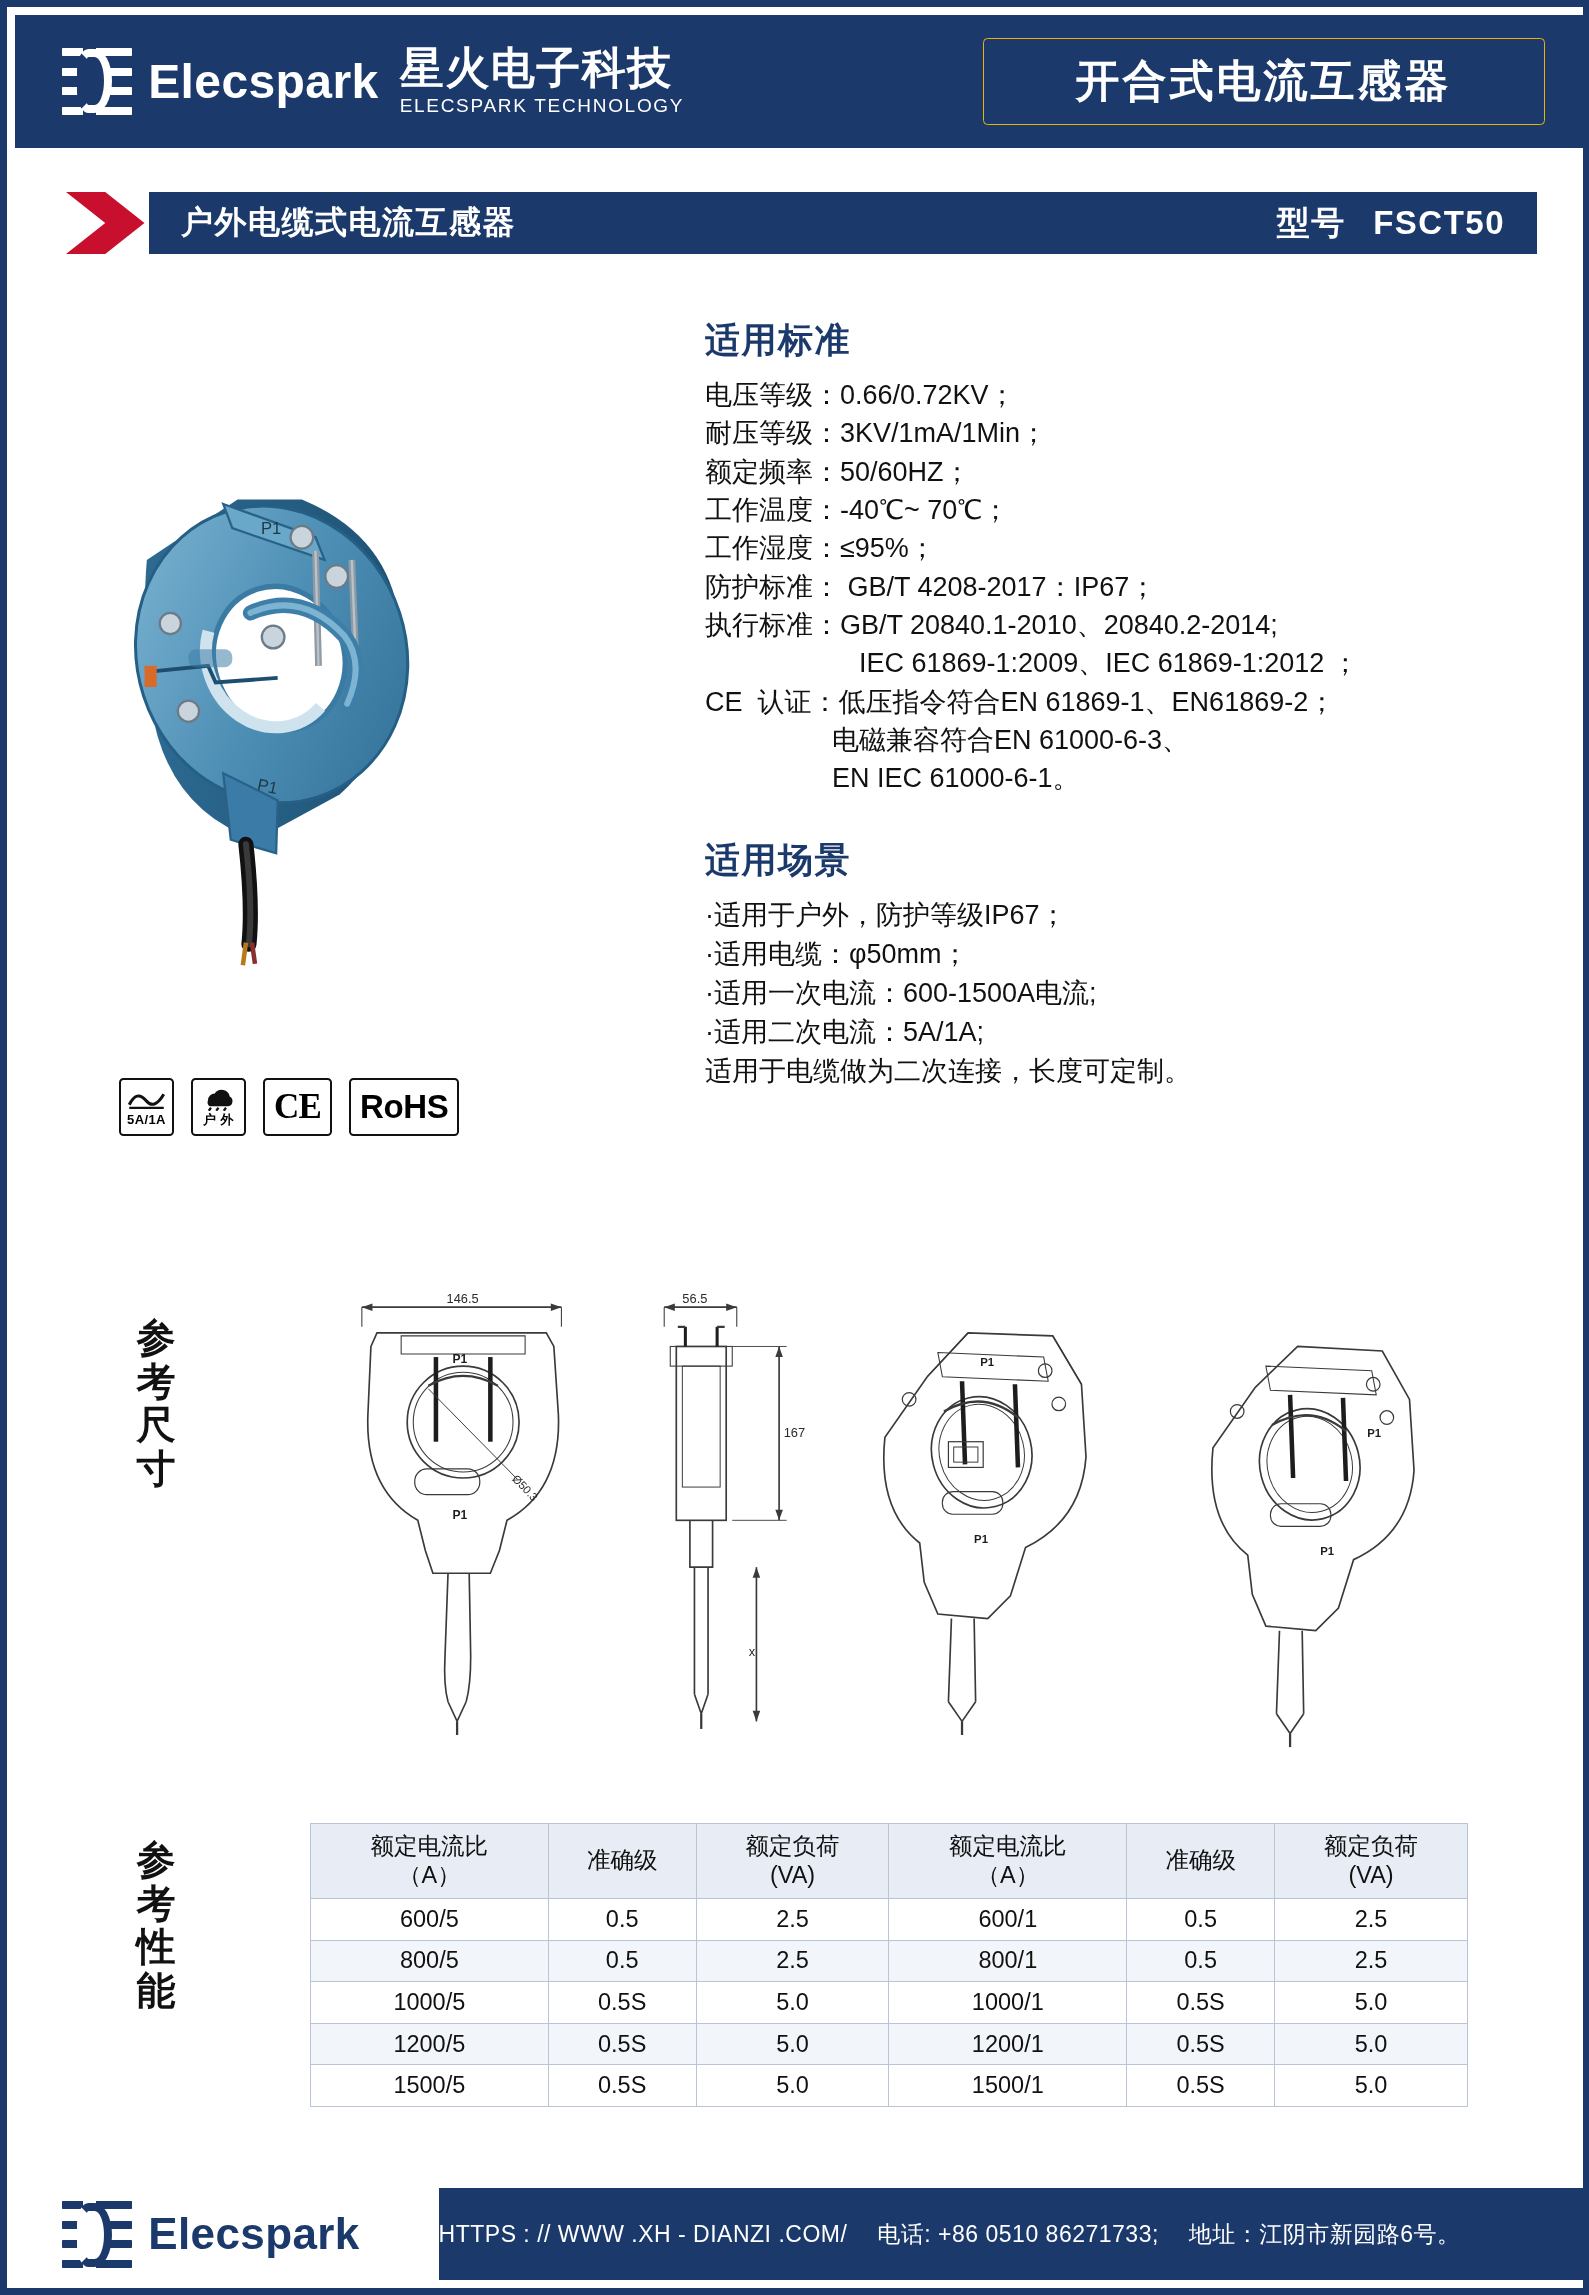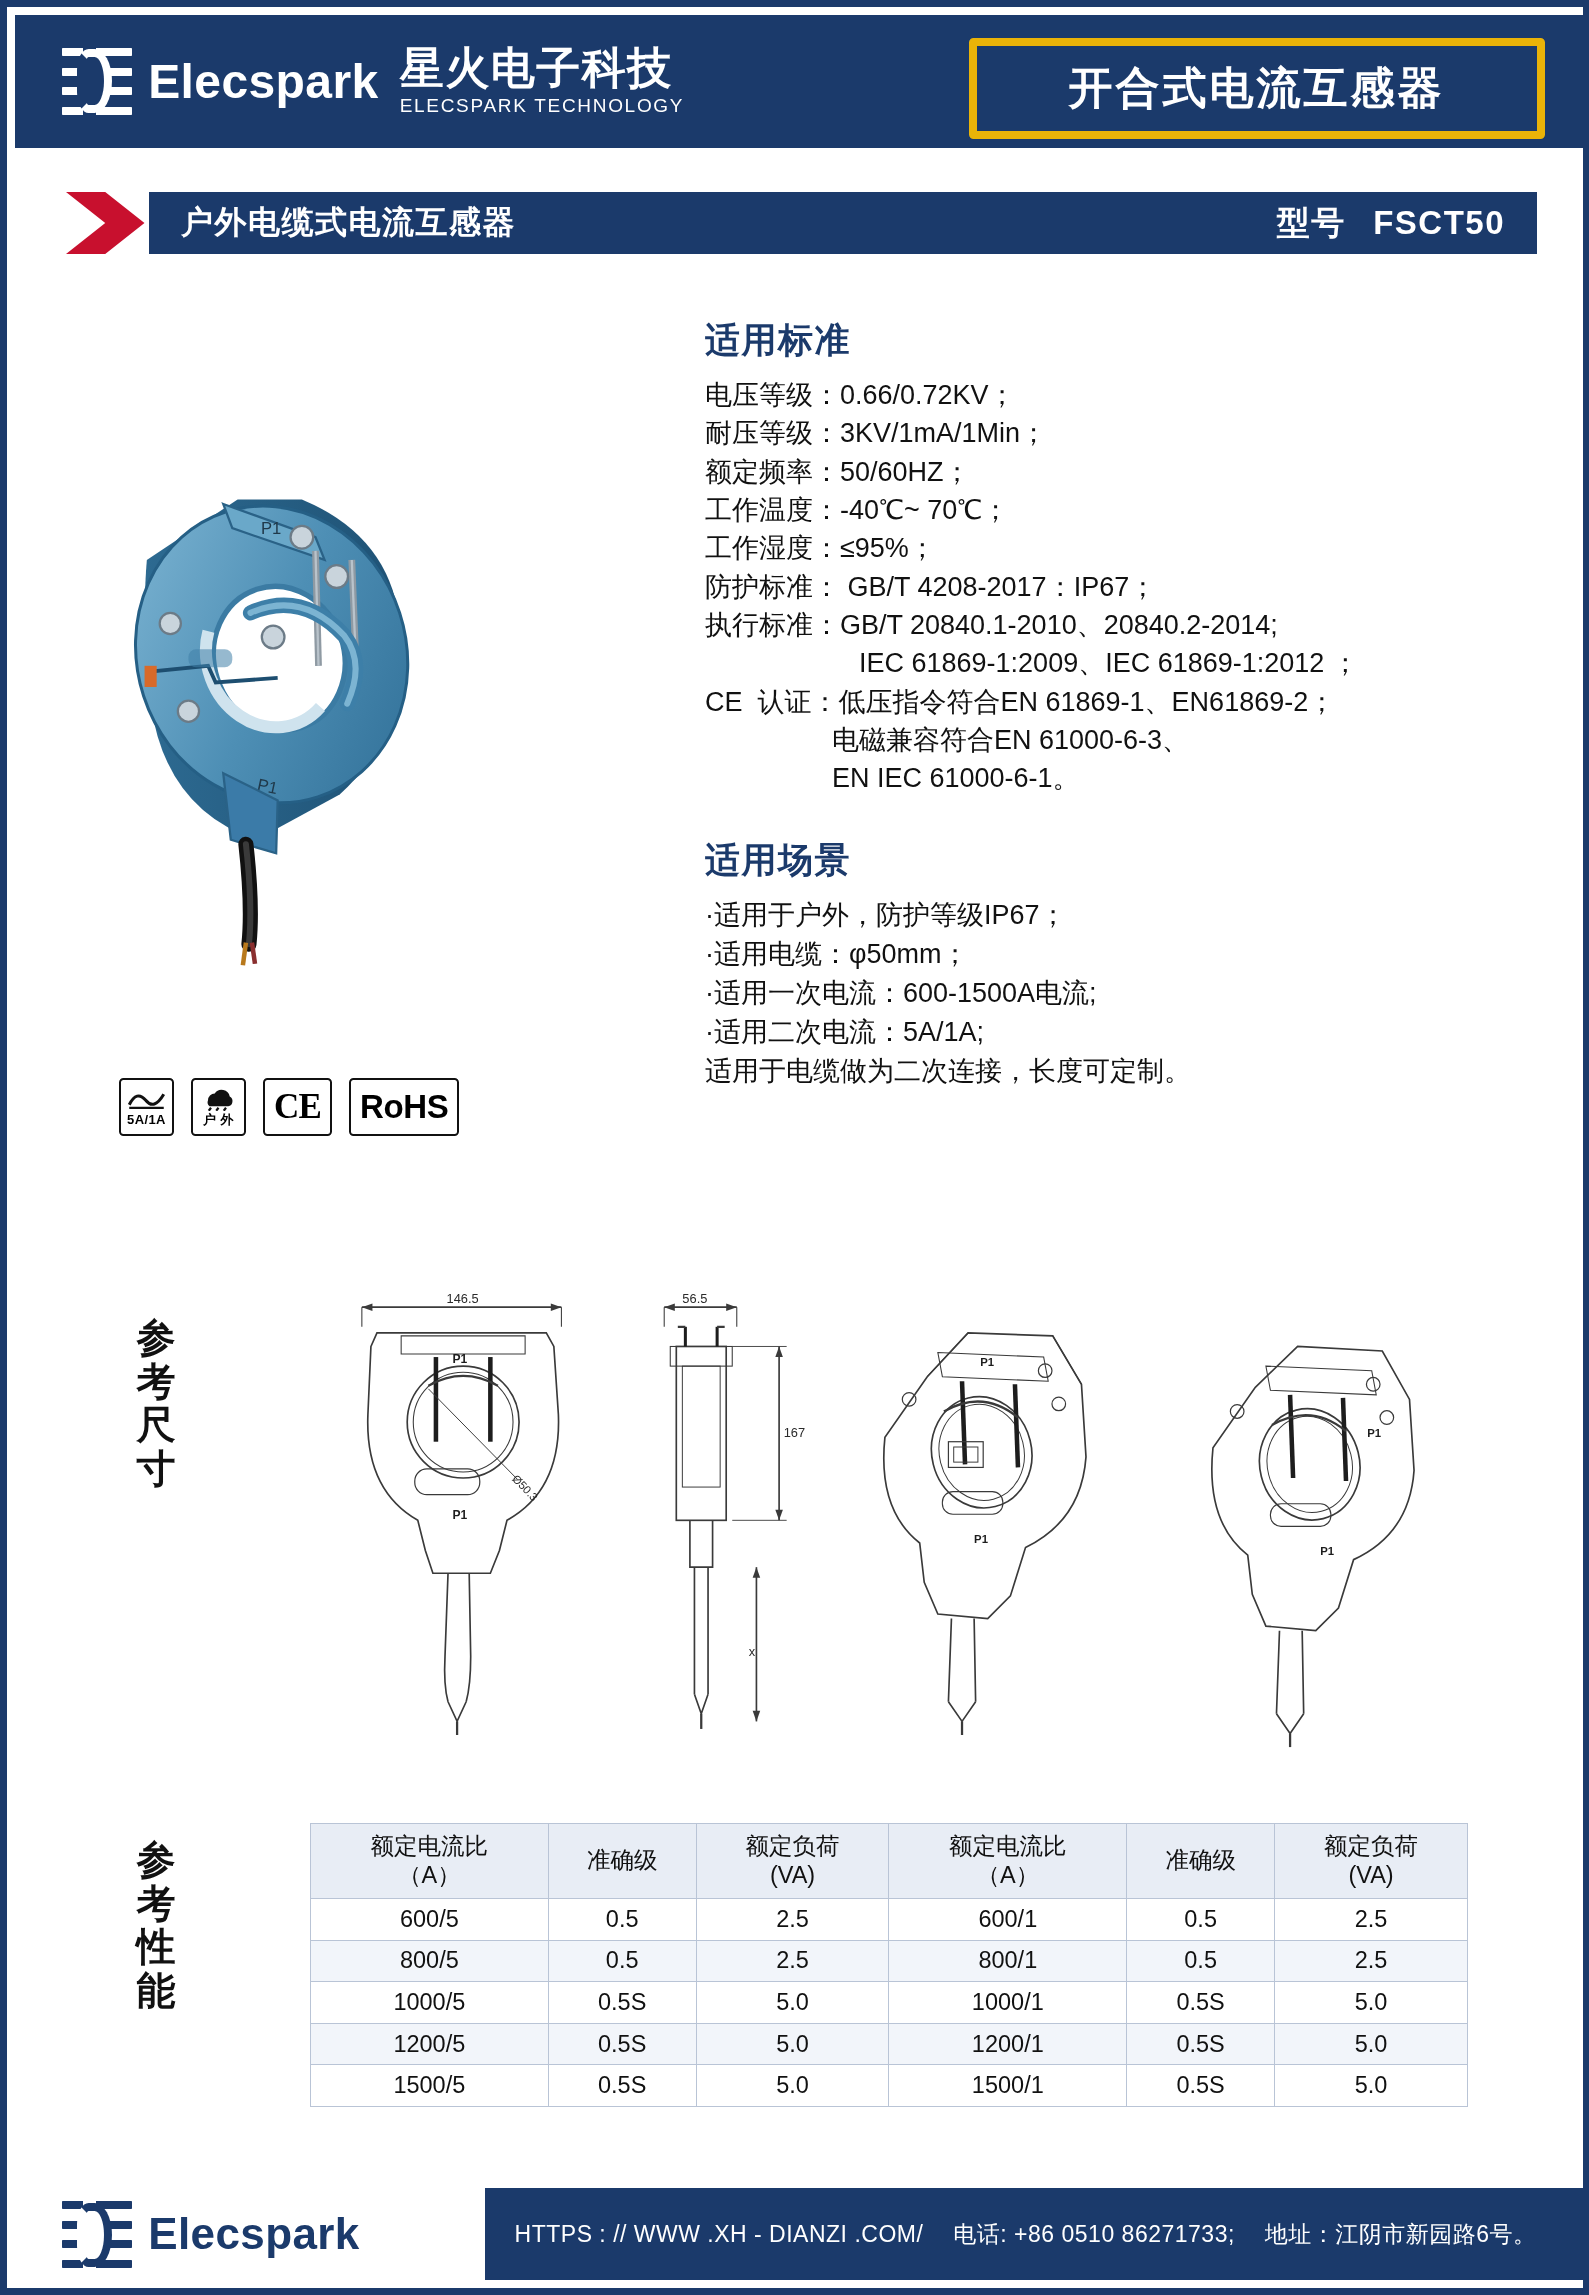--- a/index.html
+++ b/index.html
@@ -84,21 +84,21 @@
   }
   .logo-cn-en {
     font-size: 19px;
     letter-spacing: 1.7px;
     margin-top: 4.5px;
   }
   .header-badge {
     position: absolute;
     right: 44px; top: 23px;
     width: 560px; height: 85px;
-    border: 8px solid #eab308;
+    border: 1px solid #eab308;
     border-radius: 4.5px;
     display: flex;
     align-items: center;
     justify-content: center;
   }
   .header-badge span {
     color: #ffffff;
     font-size: 44px;
     font-weight: bold;
     letter-spacing: 3px;
@@ -298,22 +298,20 @@
   .footer-logo .logo-mark .scurve { border-color: #1b3a6b; border-left-color: transparent; background: #ffffff; }
   .footer-logo .logo-text { color: #1b3a6b; font-size: 44px; }
   .footer-bar {
     flex: 1;
     background: #1b3a6b;
     display: flex;
     align-items: center;
     color: #ffffff;
     font-size: 23px;
     letter-spacing: 0.5px;
-    padding-left: 30px;
-    margin-left: 46px;
   }
   .footer-bar .seg { margin-right: 30px; white-space: pre; }
 </style>
 </head>
 <body>
 
 <div class="page">
 
   <div class="header">
     <div class="logo-wrap">

